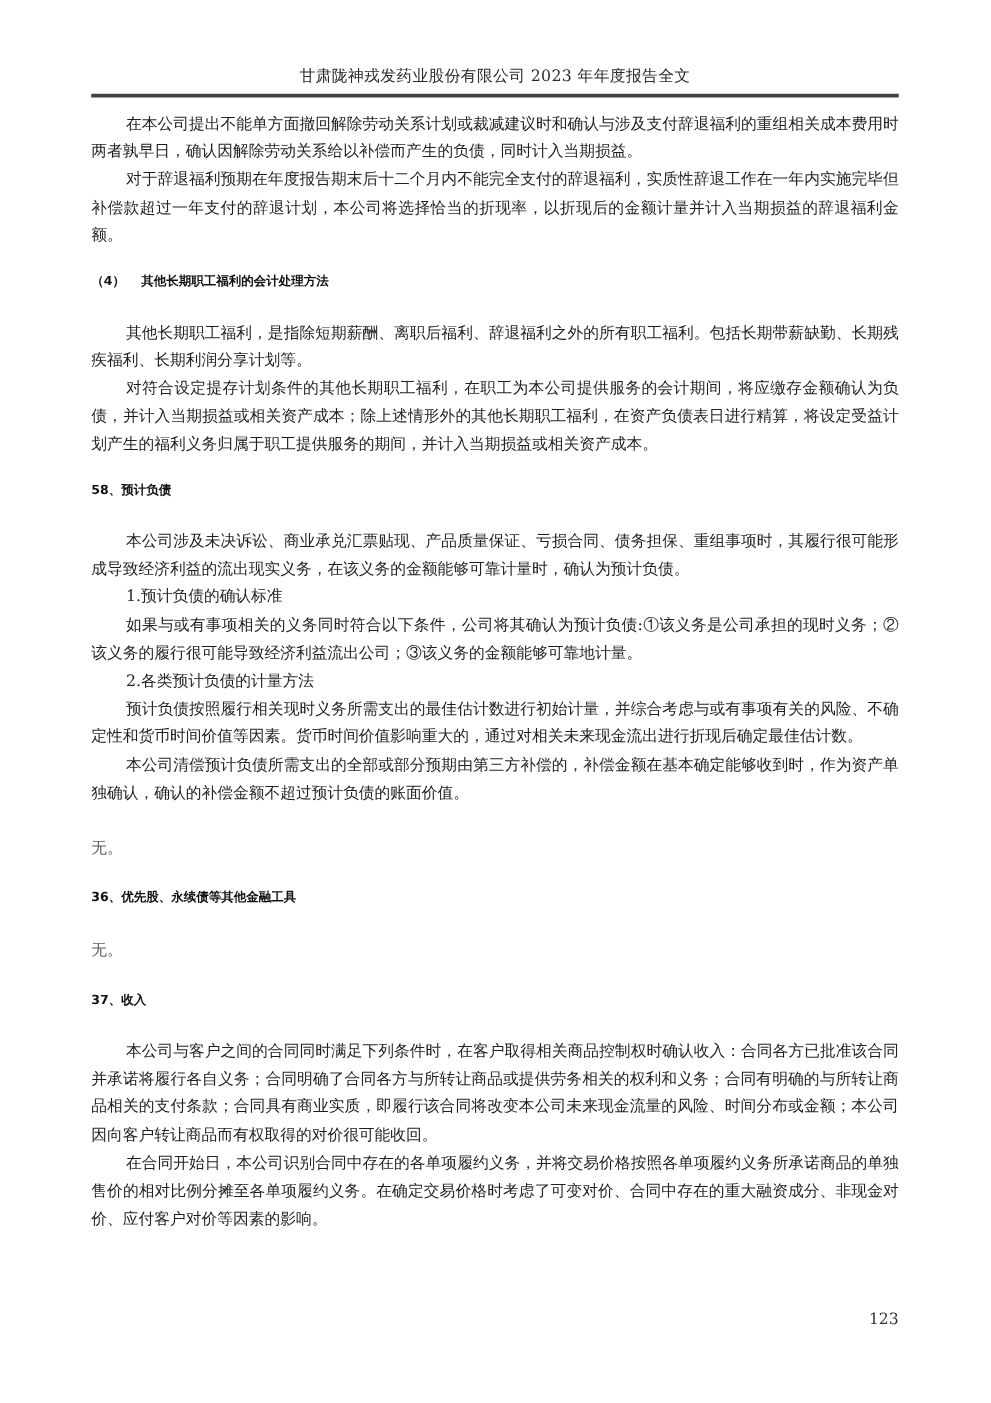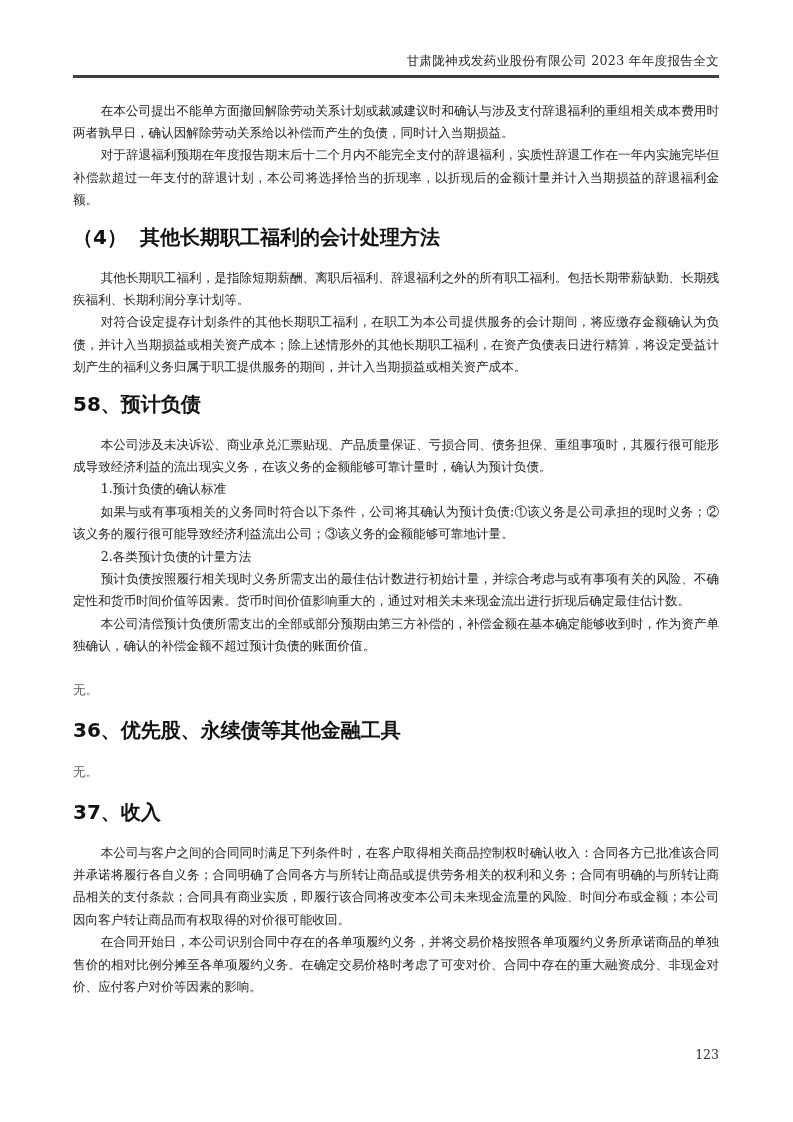--- a/index.html
+++ b/index.html
@@ -10,42 +10,42 @@
     background:#ffffff;
     box-sizing:border-box;
     padding:52px 74px 0 73px;
     overflow:hidden;
     font-family:"DejaVu Serif","Liberation Serif",serif;
     color:#1f1f1f;
   }
   .header-title{
     font-size:12.6px;
     line-height:17px;
-    text-align:right;
+    text-align:center;
     color:#2b2b2b;
     letter-spacing:0.3px;
   }
   .header-rule{
     height:2.5px;
     background:#404040;
     margin-top:6px;
   }
-  .doc-body{padding-top:22px;}
+  .doc-body{padding-top:10px;}
   .para{
     margin:0;
     font-size:12.6px;
     line-height:22.4px;
     text-align:justify;
     color:#1f1f1f;
   }
   .para.indent{text-indent:2.2em;}
   .para.flat{text-indent:0;}
   .heading{
     font-family:"DejaVu Sans","Liberation Sans",sans-serif;
-    font-size:20px;
+    font-size:10px;
     font-weight:700;
     color:#111111;
     line-height:19px;
     margin:16px 0 20px 0;
   }
   .heading .marker{margin-right:13px;}
   .para-none{
     margin:23px 0;
     font-size:12.6px;
     line-height:17px;

